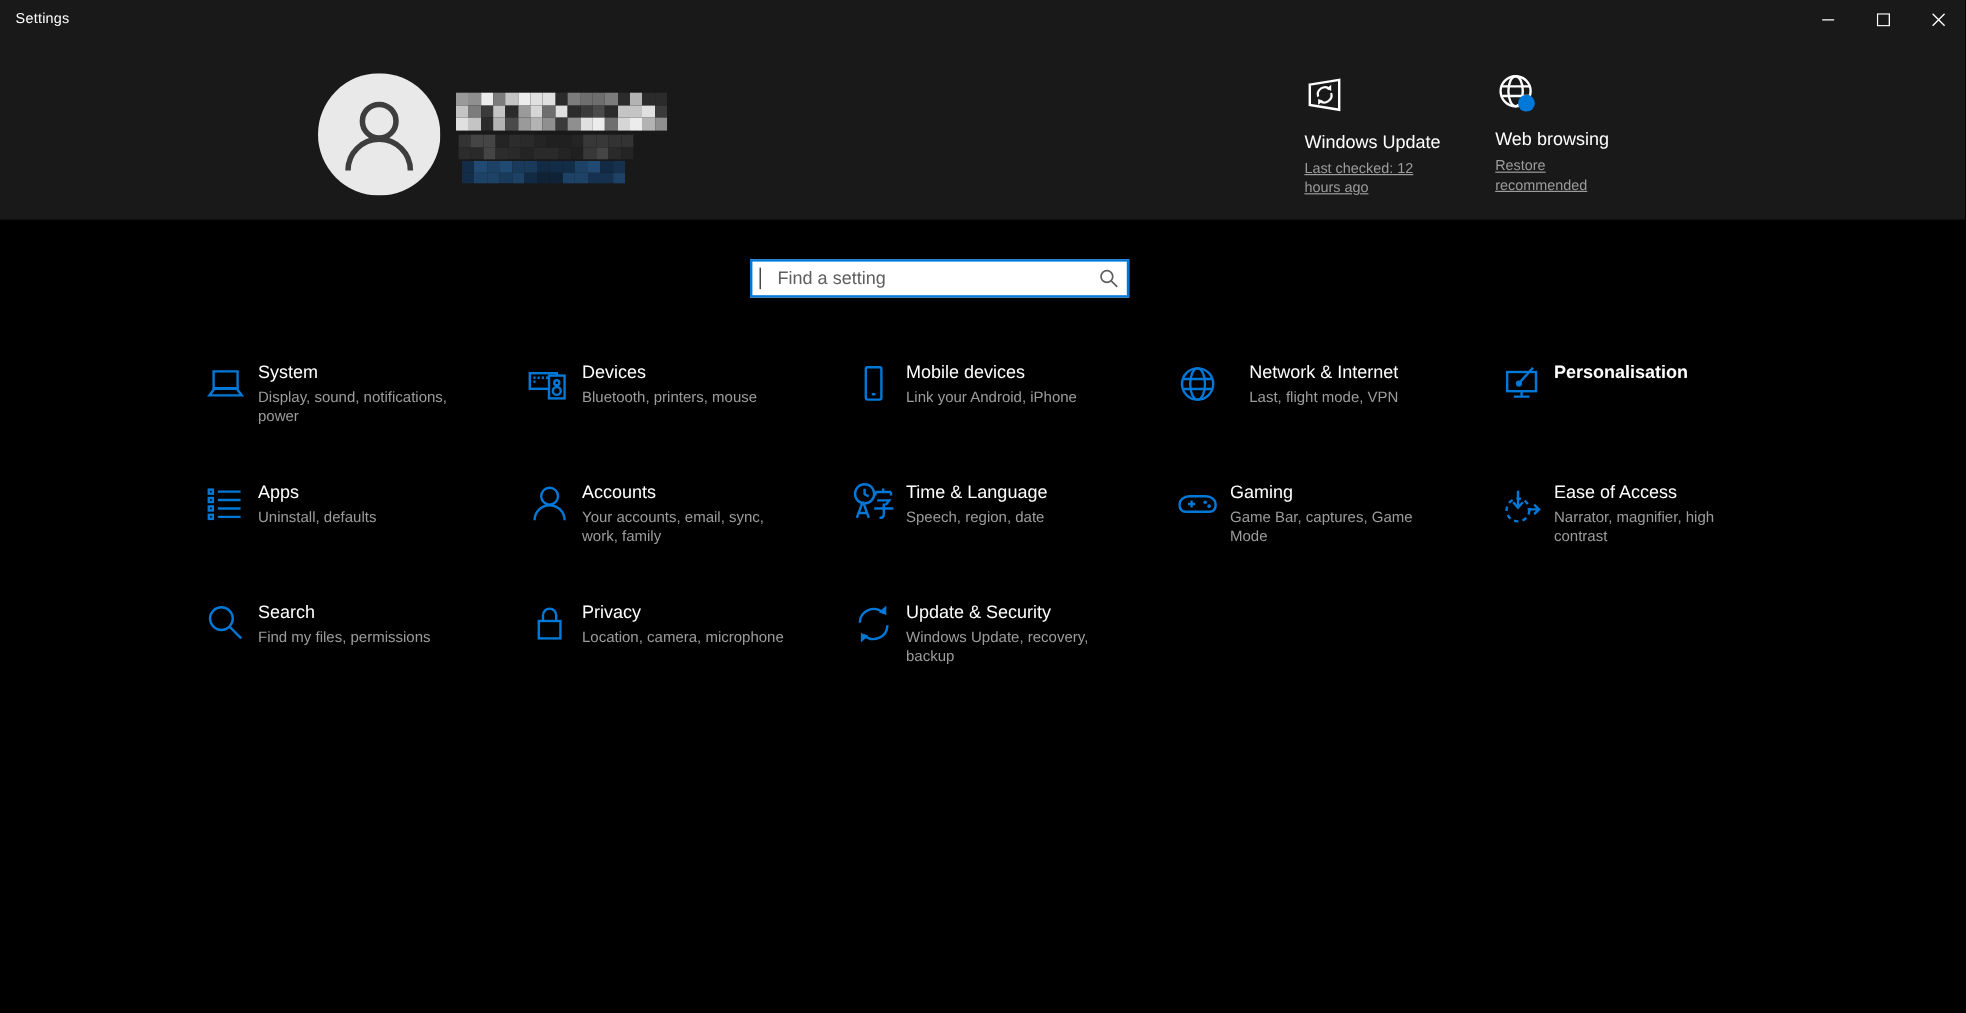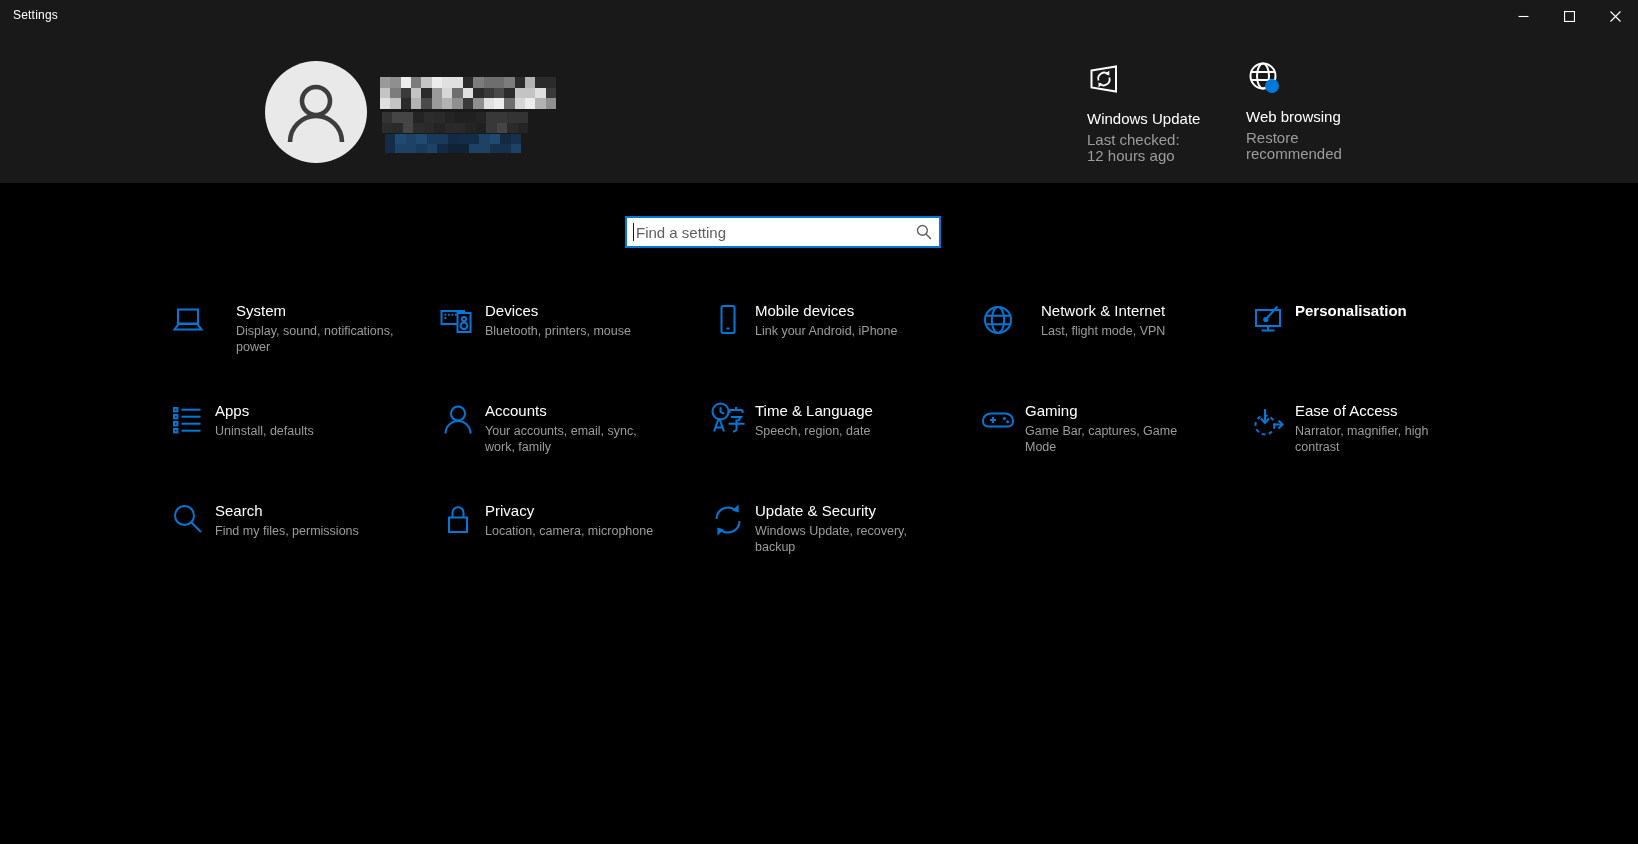--- a/index.html
+++ b/index.html
@@ -17,25 +17,25 @@
   .win-btn{width:46px;height:32px;display:flex;align-items:center;justify-content:center;background:transparent;border:none;padding:0;cursor:default;}
   .win-btn svg{display:block;}
   
   .avatar{position:absolute;left:265px;top:61px;width:102px;height:102px;}
   .mosaic{position:absolute;display:grid;overflow:hidden;}
   .mosaic div{width:100%;height:100%;}
   
   .hub-item{position:absolute;width:130px;color:#fff;}
   .hub-icon{height:40px;margin-bottom:8px;}
   .hub-title{font-size:15px;color:#fff;margin-top:4px;}
-  .hub-sub{font-size:15px;line-height:16px;color:var(--sub-color,#9c9c9c);margin-top:5px;width:112px;}
+  .hub-sub{font-size:12px;line-height:16px;color:var(--sub-color,#9c9c9c);margin-top:5px;width:112px;text-decoration:underline;}
   
   .search-box{position:absolute;left:625px;top:216px;width:312px;height:28px;background:#fff;border:2px solid var(--accent,#0078d7);}
   .search-input{position:absolute;left:0;top:0;width:100%;height:100%;border:none;outline:none;background:transparent;
-    font-family:"Liberation Sans",sans-serif;font-size:15px;color:#000;padding:0 28px 0 9px;box-sizing:border-box;}
+    font-family:"Liberation Sans",sans-serif;font-size:15px;color:#000;padding:0 28px 0 21px;box-sizing:border-box;}
   .search-input::placeholder{color:#5e5e5e;opacity:1;}
   .search-caret{position:absolute;left:6px;top:5px;width:1px;height:18px;background:#1a1a1a;}
   .search-mag{position:absolute;right:7px;top:6px;}
   
   .tile{position:absolute;display:flex;align-items:flex-start;cursor:default;}
   .tile-icon{width:40px;height:40px;flex:0 0 40px;margin-right:7px;color:var(--accent,#0078d7);}
   .tile-icon svg{display:block;}
   .tile-text{width:178px;}
   .tile-title{font-size:15px;line-height:19px;color:#fff;margin-top:1px;}
   .tile-sub{font-size:12.5px;line-height:16px;color:var(--sub-color,#9c9c9c);margin-top:3px;}
@@ -213,21 +213,21 @@
   <div class="search-box">
     <input class="search-input" type="text" placeholder="Find a setting" style="">
     <div class="search-caret"></div>
     <svg class="search-mag" width="16" height="16" viewBox="0 0 16 16">
       <circle cx="6.4" cy="6.4" r="4.9" stroke="#5f5f5f" stroke-width="1.4" fill="none"></circle>
       <path d="M10 10l5 5" stroke="#5f5f5f" stroke-width="1.4" fill="none"></path>
     </svg>
   </div>
 
   <div id="grid-root">
-      <div class="tile" style="left: 168px; top: 300px; gap: 21px;">
+      <div class="tile" style="left: 168px; top: 300px;">
         <div class="tile-icon">
           <svg width="40" height="40" viewBox="0 0 40 40">
             <path stroke="currentColor" fill="none" stroke-width="2" d="M10 9.5h20v14H10z"></path>
             <path stroke="currentColor" fill="none" stroke-width="2" d="M6.5 29.5h27l-4.2-5.5H10.7z"></path>
           </svg>
         </div>
         <div class="tile-text">
           <div class="tile-title">System</div>
           <div class="tile-sub">Display, sound, notifications, power</div>
         </div>

